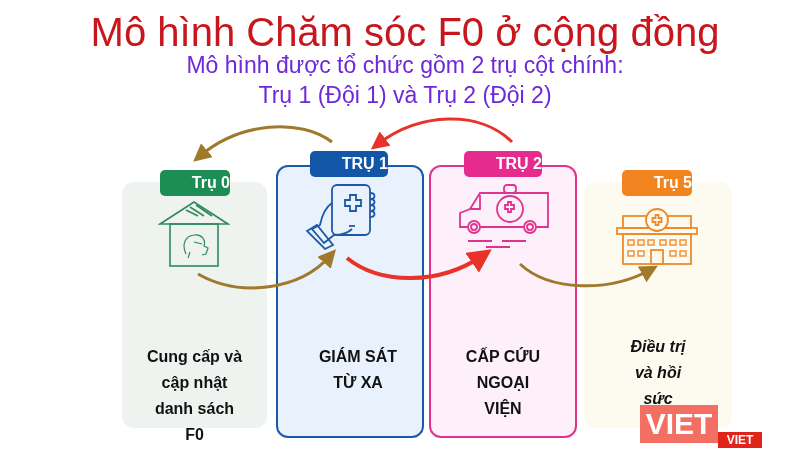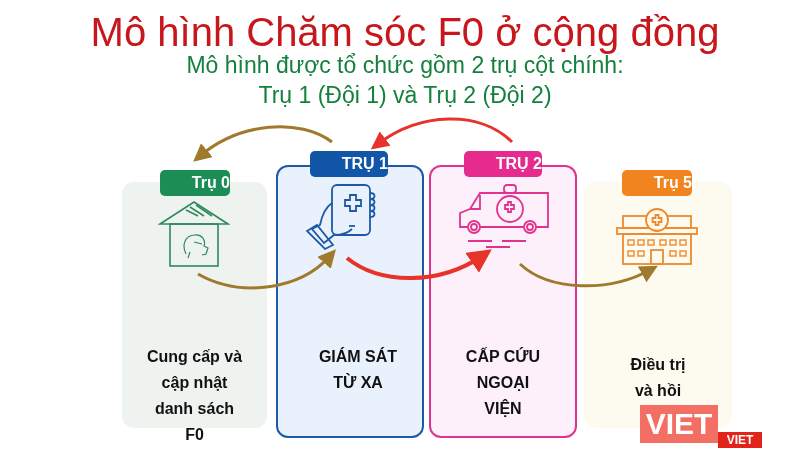--- a/index.html
+++ b/index.html
@@ -1,35 +1,35 @@
 <!DOCTYPE html>
 <html><head>
 <meta charset="utf-8">
 <style>
   html,body{margin:0;padding:0;}
   body{width:810px;height:456px;background:#ffffff;position:relative;overflow:hidden;font-family:"Liberation Sans","DejaVu Sans",sans-serif;}
   .title{position:absolute;left:0;width:810px;text-align:center;top:10px;font-size:40px;color:#c8161d;letter-spacing:0px;}
-  .sub{position:absolute;left:0;width:810px;text-align:center;font-size:23px;color:#15803d;}
+  .sub{position:absolute;left:0;width:810px;text-align:center;font-size:23px;color:#6d28d9;}
   .sub1{top:52px;}
   .sub2{top:82px;}
   .panel{position:absolute;box-sizing:border-box;border-radius:12px;}
   .p0{left:122px;top:182px;width:145px;height:246px;background:#eff3f0;}
   .p1{left:276px;top:165px;width:148px;height:273px;background:#e8f1fc;border:2px solid #1d5aa6;}
   .p2{left:429px;top:165px;width:148px;height:273px;background:#fdf0fa;border:2px solid #e0338f;}
   .p3{left:584px;top:182px;width:148px;height:246px;background:#fdfaf0;}
   .badge{position:absolute;color:#fff;font-weight:bold;font-size:16px;text-align:right;border-radius:5px;line-height:26px;height:26px;}
   .b0{left:160px;top:170px;width:70px;background:#1b8d55;}
   .b1{left:310px;top:151px;width:78px;background:#1156a7;}
   .b2{left:464px;top:151px;width:78px;background:#e62b8e;}
   .b3{left:622px;top:170px;width:70px;background:#f2841f;}
   .label{position:absolute;text-align:center;font-weight:bold;font-size:16px;color:#111;line-height:26px;margin-top:28px;}
   .l0{left:122px;width:145px;top:316px;}
   .l1{left:276px;width:164px;top:316px;}
   .l2{left:429px;width:148px;top:316px;}
-  .l3{left:584px;width:148px;top:324px;}
+  .l3{left:584px;width:148px;top:306px;font-style:italic;}
   .icon{position:absolute;}
   .wm1{position:absolute;left:640px;top:405px;width:78px;height:38px;background:#f36f63;color:#fff;font-weight:bold;font-size:30px;line-height:38px;text-align:center;}
   .wm2{position:absolute;left:718px;top:432px;width:44px;height:16px;background:#e2231a;color:#fff;font-weight:bold;font-size:12px;line-height:16px;text-align:center;}
   svg.arrows{position:absolute;left:0;top:0;}
 </style>
 </head>
 <body>
 
 <div class="title">Mô hình Chăm sóc F0 ở cộng đồng</div>
 <div class="sub sub1">Mô hình được tổ chức gồm 2 trụ cột chính:</div>

